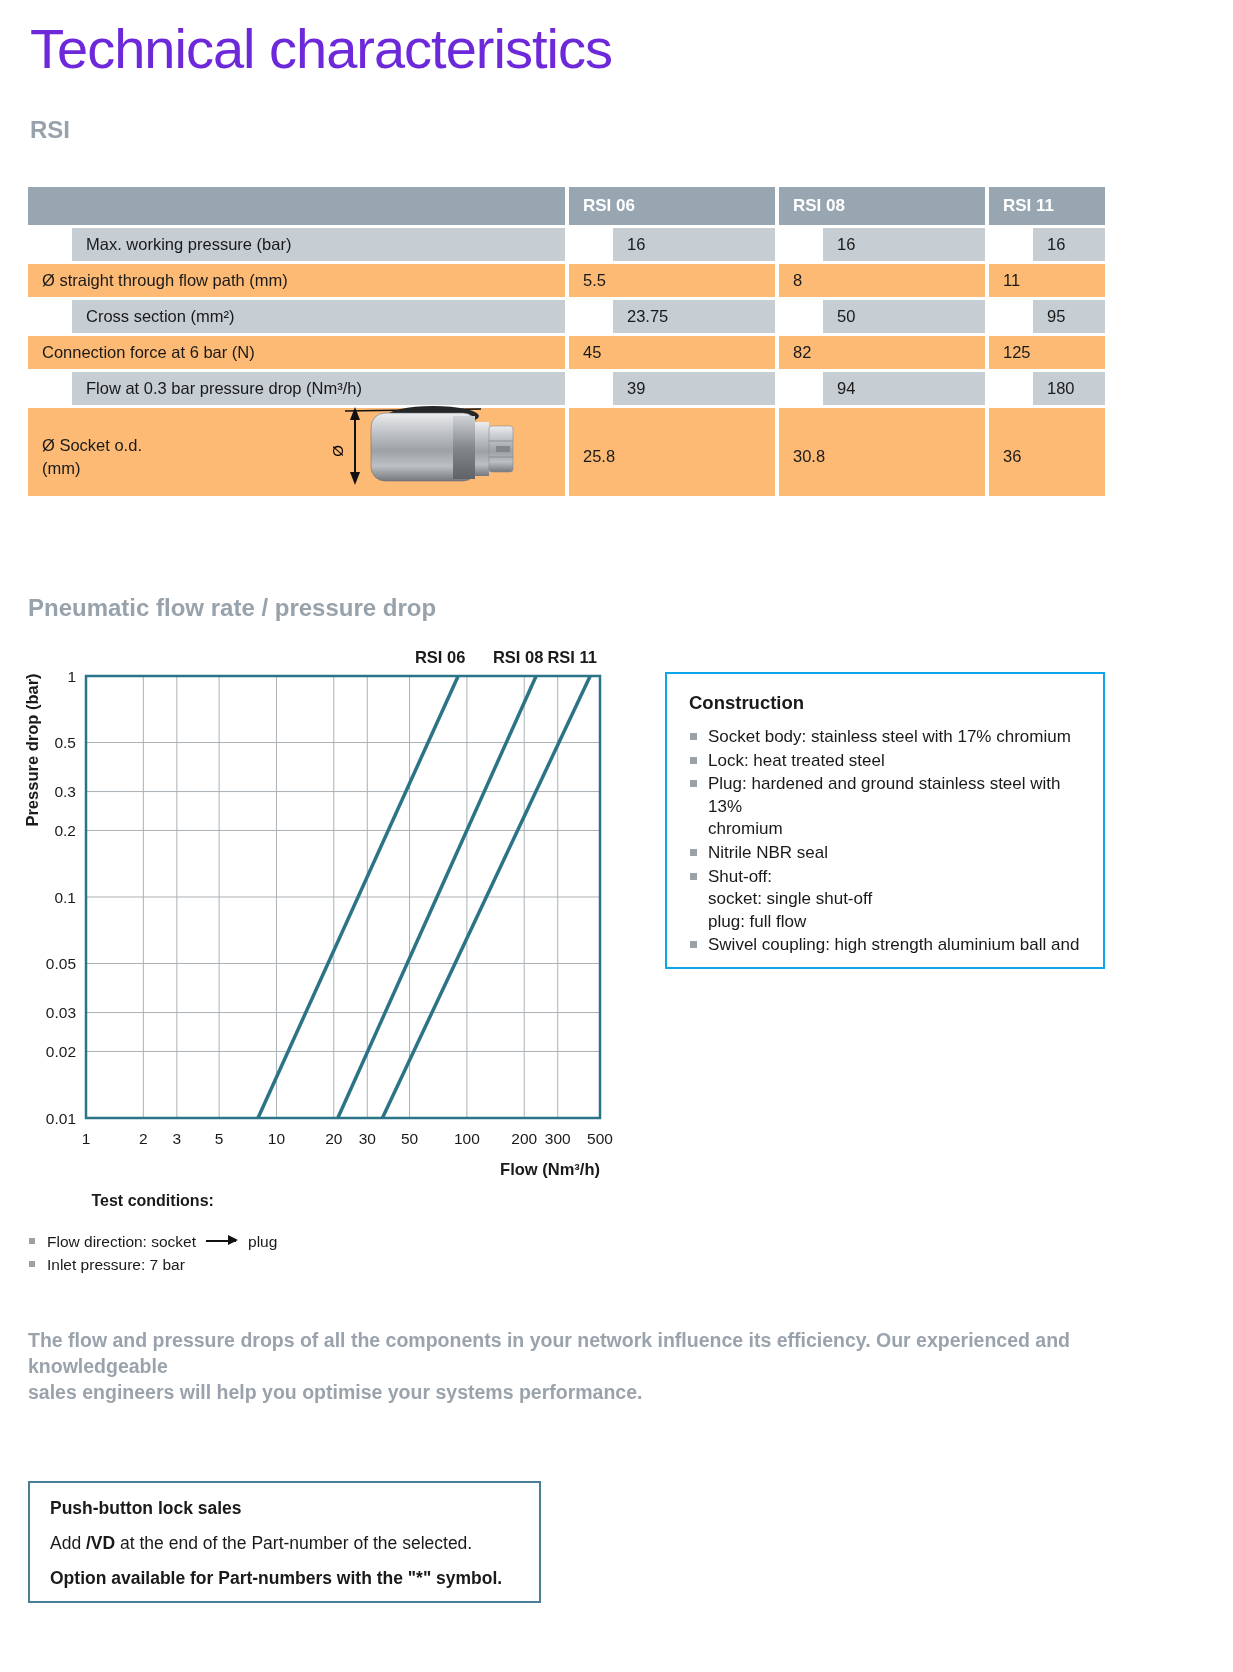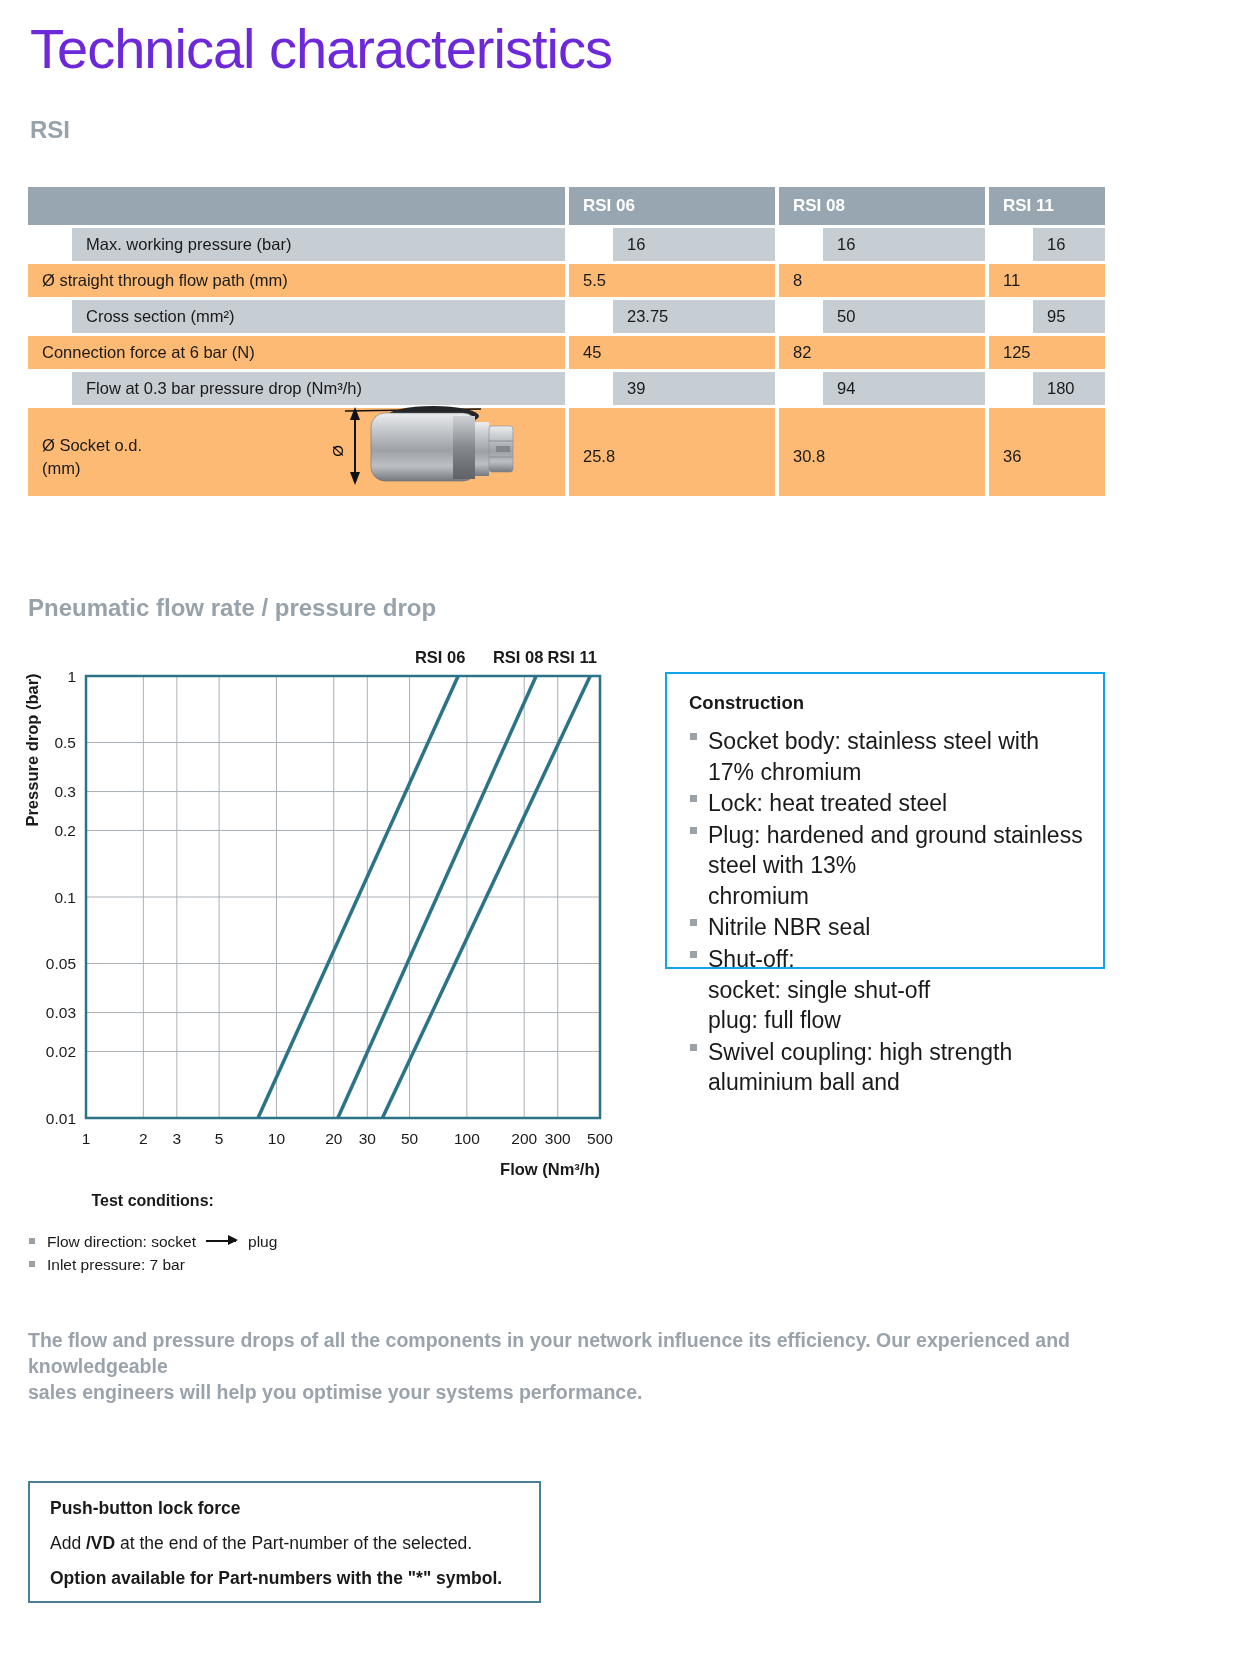--- a/index.html
+++ b/index.html
@@ -31,21 +31,21 @@
   .chart-wrap{position:absolute;left:8px;top:630px;}
   .chart-wrap text{font-family:"Liberation Sans",sans-serif;}
   text.tick{font-size:15.5px;fill:#1a1a1a;}
   text.legend{font-size:16.5px;font-weight:bold;fill:#1a1a1a;}
   text.axis-label{font-size:16.5px;font-weight:bold;fill:#1a1a1a;}
 
   
   .cons{position:absolute;left:665px;top:672px;width:440px;height:297px;
         border:2px solid #0ea5e9;box-sizing:border-box;padding:18px 14px 0 22px;}
   .cons-title{font-size:18.5px;font-weight:bold;margin:0 0 12px 0;}
-  .c-item{display:flex;font-size:23px;line-height:1.33;margin-bottom:1px;}
+  .c-item{display:flex;font-size:17px;line-height:1.33;margin-bottom:1px;}
   .sq{width:7px;height:7px;background:#9aa1a7;flex:none;display:inline-block;
       margin:7px 11px 0 1px;}
 
   
   .testc{position:absolute;left:28px;top:1192px;font-size:15.5px;}
   .testc-title{font-weight:bold;font-size:16px;margin-bottom:20px;text-align:center;}
   .t-item{display:flex;line-height:1.5;}
   .sq2{width:6px;height:6px;background:#9aa1a7;flex:none;display:inline-block;
        margin:8px 12px 0 1px;}
   .arrow{display:inline-block;position:relative;width:30px;height:2px;background:#111;
@@ -295,18 +295,18 @@
         </div>
       </div>
   </div>
 
   <div class="footnote">
     <div>The flow and pressure drops of all the components in your network influence its efficiency. Our experienced and knowledgeable</div>
     <div>sales engineers will help you optimise your systems performance.</div>
   </div>
 
   <div class="pushbox">
-    <div class="pb-line bold">Push-button lock force</div>
+    <div class="pb-line bold">Push-button lock sales</div>
     <div class="pb-line"><span>Add </span><span class="bold">/VD</span><span> at the end of the Part-number of the selected.</span></div>
     <div class="pb-line bold">Option available for Part-numbers with the "*" symbol.</div>
   </div>
 
 </div>
 
 </body></html>

